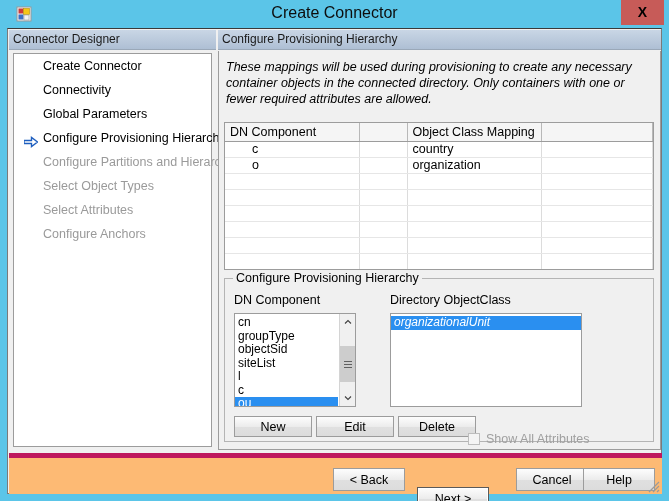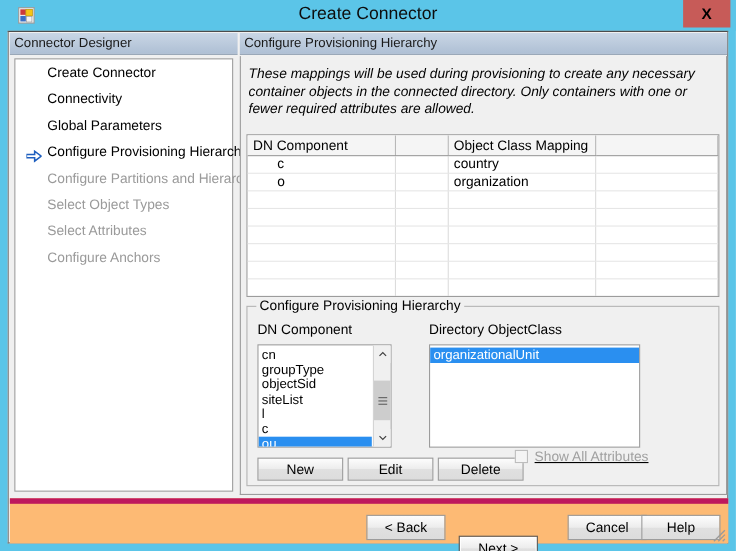--- a/index.html
+++ b/index.html
@@ -486,30 +486,30 @@
               </div>
               <div class="sb-btn sb-down">
                 <svg width="8" height="6" viewBox="0 0 8 6">
                     <path d="M1 1.5 L4 4.5 L7 1.5" fill="none" stroke="#404040" stroke-width="1.1"></path>
                   </svg>
               </div>
             </div>
           </div>
 
           <div class="listbox" style="left:165px; top:34px; width:192px; height:94px;">
-            <div style="padding-top:2px;">
+            <div style="padding-top:2px;font-style:italic;">
               <div class="lb-item selected">organizationalUnit</div>
             </div>
           </div>
 
           <button class="btn" style="left:9px; top:137px; width:78px; height:21px;">New</button>
           <button class="btn" style="left:91px; top:137px; width:78px; height:21px;">Edit</button>
           <button class="btn" style="left:173px; top:137px; width:78px; height:21px;">Delete</button>
 
-          <div class="cb-wrap" style="left:243px; top:129px;text-decoration:underline;">
+          <div class="cb-wrap" style="left:243px; top:153px;">
             <span class="cb-box"></span>
             <span class="cb-label">Show All Attributes</span>
           </div>
 
         </div>
       </div>
     </div>
 
     <div class="bottombar">
       <button class="btn" style="left:324px; top:10px; width:72px; height:23px;">&lt; Back</button>

